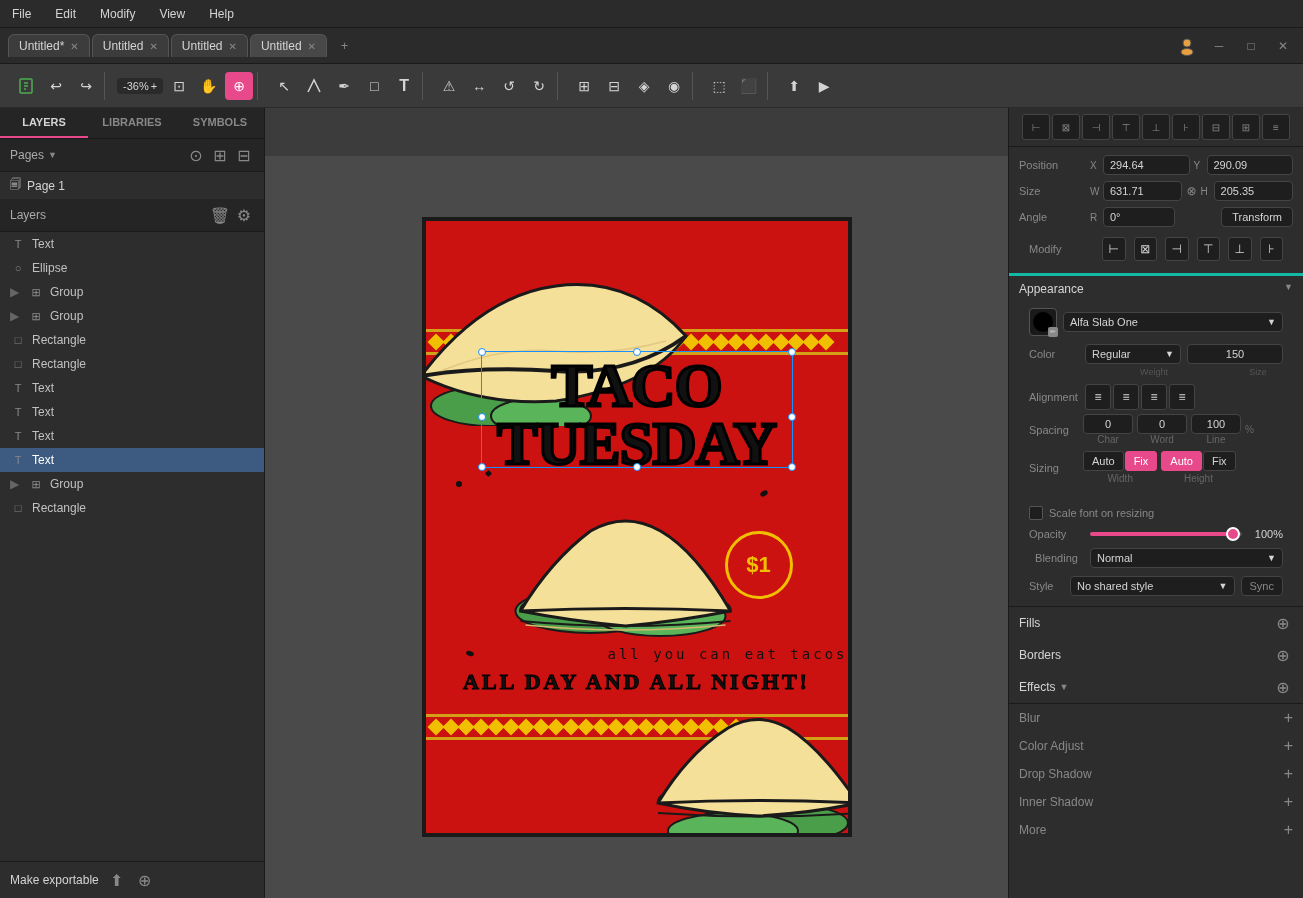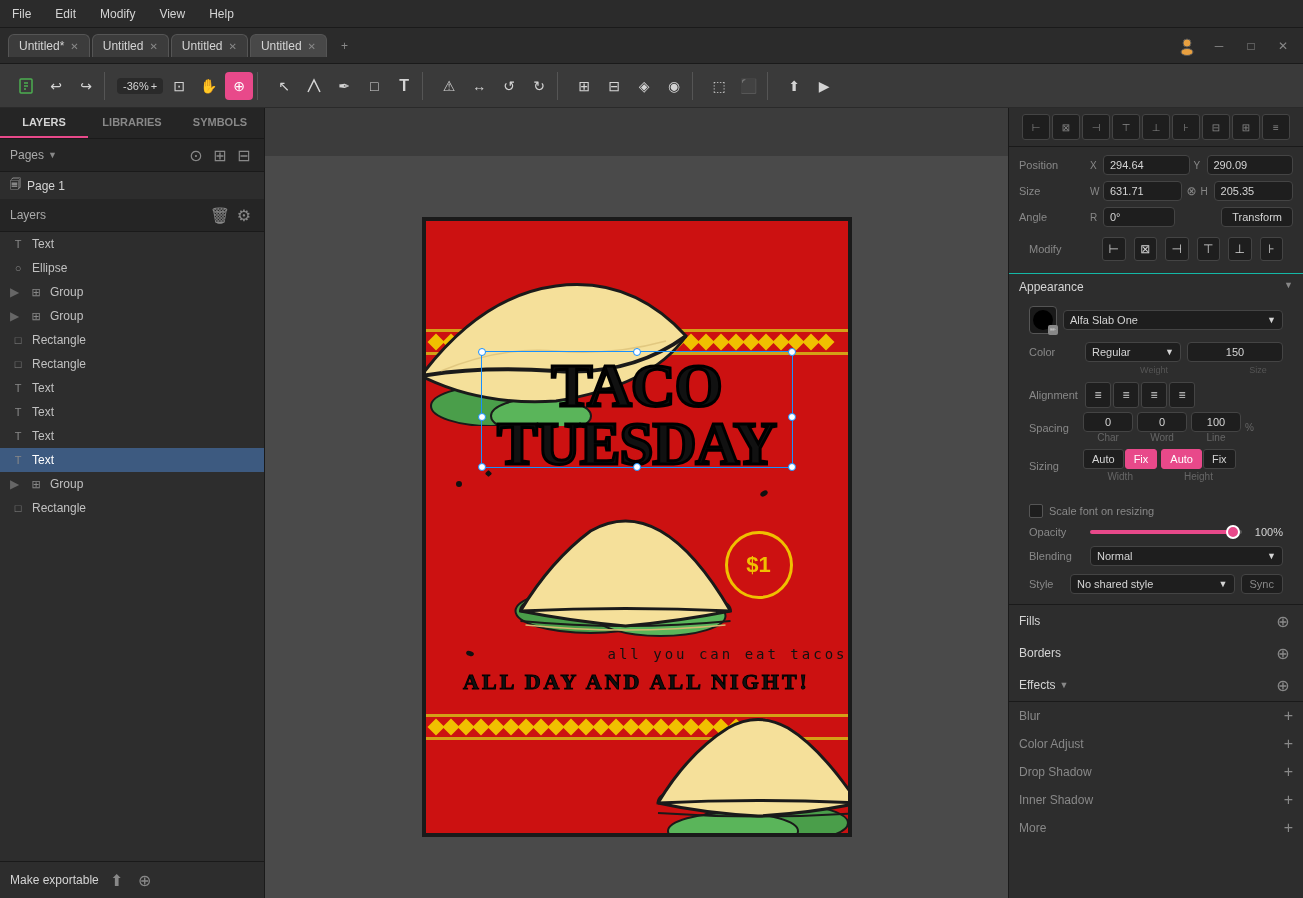--- a/index.html
+++ b/index.html
@@ -45,21 +45,21 @@
     .layer-item.selected { background: #3d5a80; color: white; }
     .layer-icon { font-size: 11px; color: #888; width: 16px; text-align: center; }
     .layer-expand { width: 12px; color: #666; }
     .exportable-bar { padding: 8px 10px; border-top: 1px solid #1a1a1a; display: flex; align-items: center; gap: 8px; margin-top: auto; }
 
     
     .canvas-area { flex: 1; background: #4a4a4a; position: relative; overflow: hidden; display: flex; align-items: center; justify-content: center; margin-top: 48px; }
 
     
     .right-panel { width: 295px; background: #2d2d2d; border-left: 1px solid #1a1a1a; overflow-y: auto; flex-shrink: 0; }
-    .right-section { padding: 8px 10px; border-bottom: 1px solid #14b8a6; }
+    .right-section { padding: 8px 10px; border-bottom: 3px solid #14b8a6; }
     .prop-row { display: flex; align-items: center; margin-bottom: 6px; gap: 6px; }
     .prop-label { font-size: 11px; color: #888; width: 65px; flex-shrink: 0; }
     .prop-value { background: #1e1e1e; border: 1px solid #444; border-radius: 4px; padding: 3px 6px; font-size: 11px; color: #d4d4d4; flex: 1; }
     .prop-value-pair { display: flex; gap: 4px; flex: 1; }
     .prop-coord { display: flex; align-items: center; gap: 3px; flex: 1; }
     .coord-label { font-size: 10px; color: #888; width: 10px; }
     .section-title-row { display: flex; align-items: center; padding: 6px 10px; }
     .section-title-text { font-size: 12px; color: #d4d4d4; font-weight: 500; flex: 1; }
     .add-btn { color: #888; cursor: pointer; font-size: 16px; width: 20px; height: 20px; display: flex; align-items: center; justify-content: center; }
     .font-row { display: flex; align-items: center; padding: 6px 10px; gap: 6px; }
@@ -79,21 +79,21 @@
     .sizing-btn.active { background: #e8498a; color: white; border-color: #e8498a; }
     .sizing-sub { font-size: 10px; color: #666; text-align: center; margin-top: 1px; }
     .checkbox-row { display: flex; align-items: center; padding: 4px 10px; gap: 6px; margin-top: 14px; }
     .checkbox { width: 14px; height: 14px; border: 1px solid #555; border-radius: 2px; background: #1e1e1e; }
     .opacity-row { display: flex; align-items: center; padding: 4px 10px; gap: 6px; }
     .opacity-label { font-size: 11px; color: #888; width: 55px; }
     .opacity-slider { flex: 1; height: 4px; background: linear-gradient(to right, #e8498a 95%, #555 95%); border-radius: 2px; position: relative; cursor: pointer; }
     .opacity-thumb { position: absolute; right: 2px; top: -5px; width: 14px; height: 14px; background: #e8498a; border-radius: 50%; border: 2px solid white; }
     .opacity-value { font-size: 11px; color: #d4d4d4; width: 35px; text-align: right; }
     .blending-row { display: flex; align-items: center; padding: 4px 10px; gap: 6px; }
-    .blending-label { font-size: 11px; color: #888; width: 55px; }
+    .blending-label { font-size: 11px; color: #888; width: 55px; text-align: center; }
     .style-row { display: flex; align-items: center; padding: 4px 10px; gap: 6px; }
     .style-label { font-size: 11px; color: #888; width: 35px; }
     .style-select { background: #1e1e1e; border: 1px solid #444; border-radius: 4px; padding: 3px 6px; font-size: 11px; color: #d4d4d4; flex: 1; display: flex; align-items: center; justify-content: space-between; cursor: pointer; }
     .sync-btn { padding: 3px 8px; background: #1e1e1e; border: 1px solid #444; border-radius: 4px; font-size: 11px; color: #888; cursor: pointer; }
     .effect-item { display: flex; align-items: center; padding: 5px 10px; gap: 6px; }
     .effect-label { font-size: 12px; color: #888; flex: 1; }
     .plus-btn { color: #888; cursor: pointer; font-size: 16px; }
     .anchor-row { display: flex; align-items: center; padding: 4px 10px; gap: 8px; }
     .anchor-btn { width: 24px; height: 24px; background: #1e1e1e; border: 1px solid #444; border-radius: 3px; display: flex; align-items: center; justify-content: center; cursor: pointer; font-size: 12px; }
     .transform-btn { padding: 3px 10px; background: #1e1e1e; border: 1px solid #444; border-radius: 4px; font-size: 11px; color: #d4d4d4; cursor: pointer; margin-left: 40px; }

